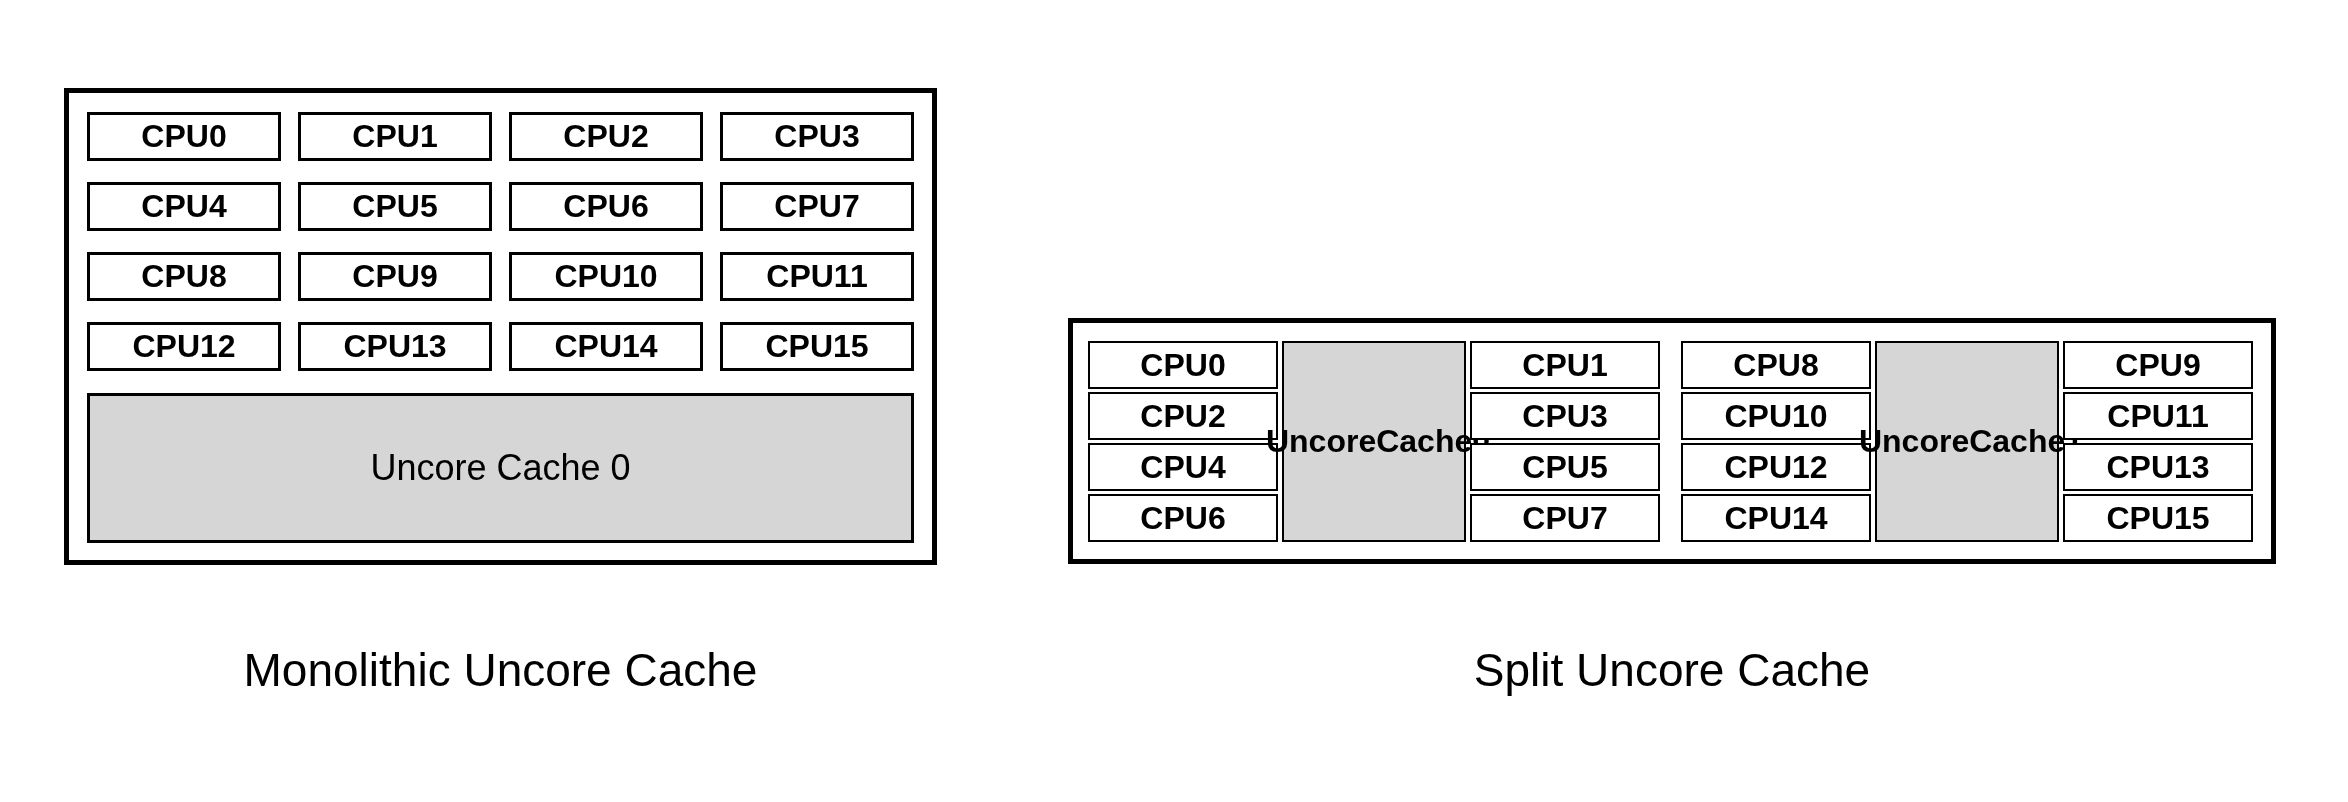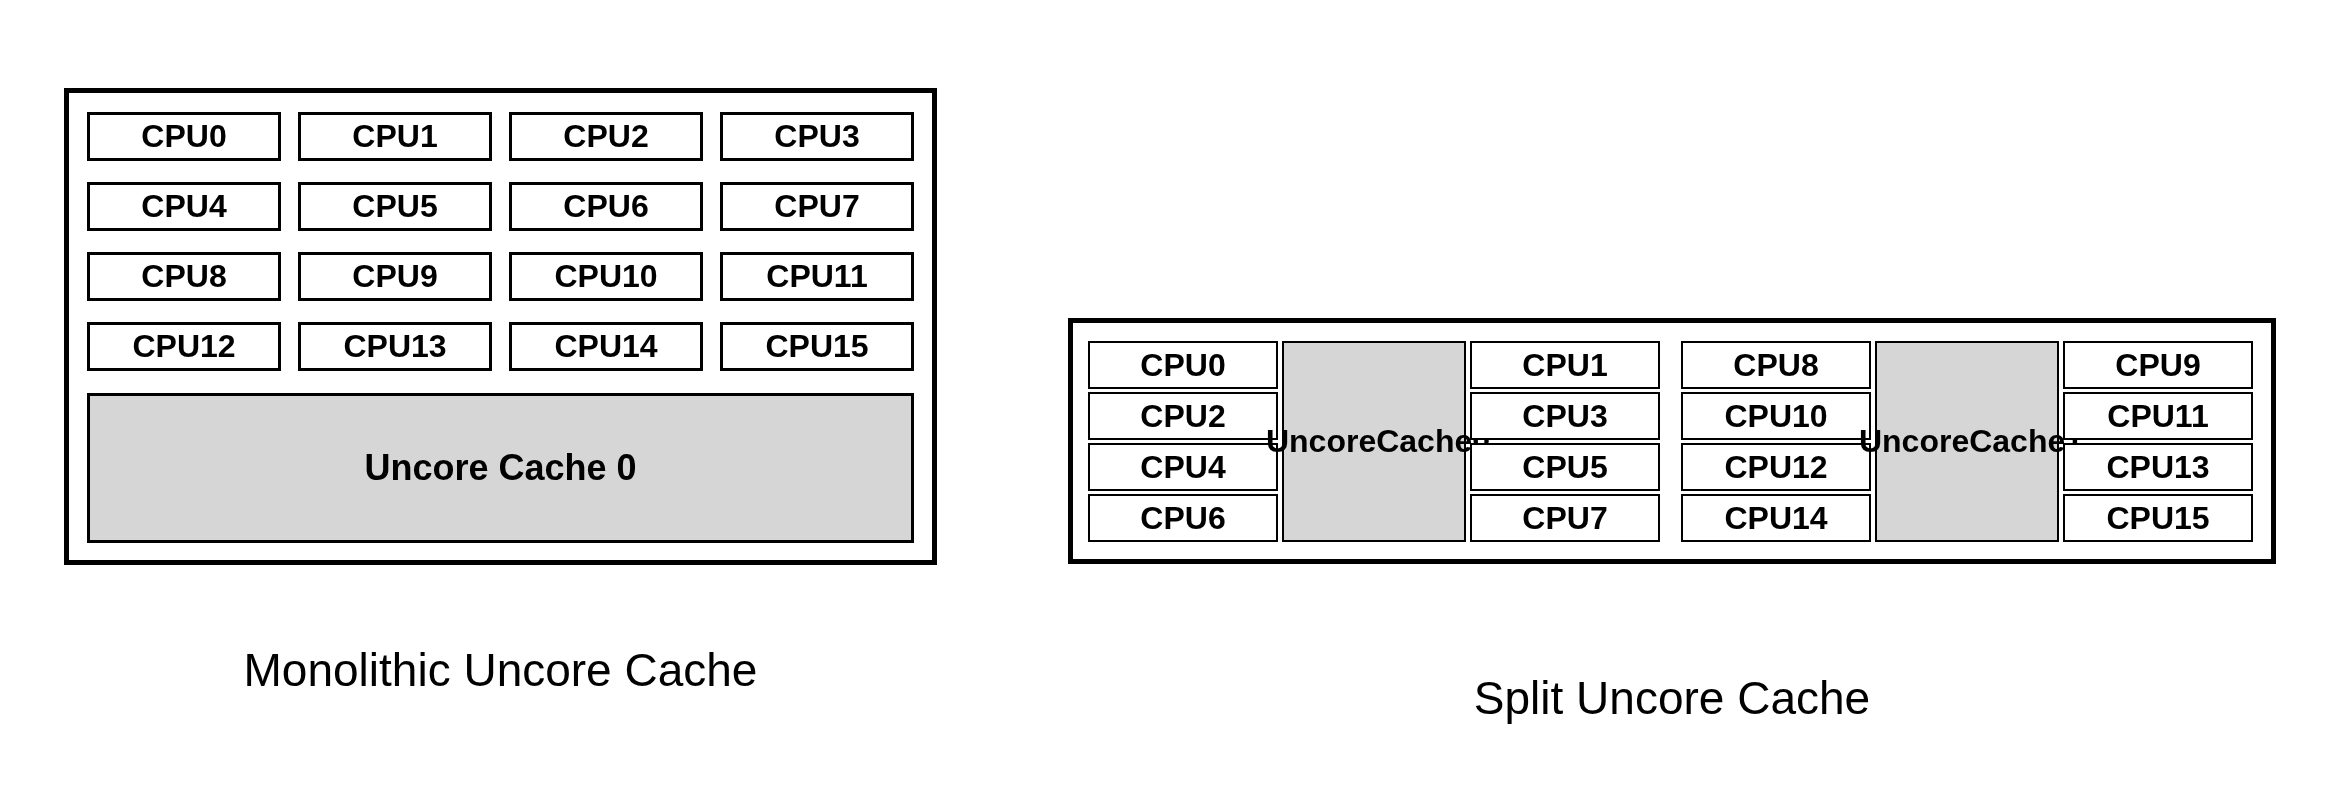--- a/index.html
+++ b/index.html
@@ -52,21 +52,21 @@
   .mono-cache{
     position:absolute;
     left:18px; top:300px;
     width:827px; height:150px;
     border:3px solid var(--border);
     background:var(--cache-fill);
     display:flex;
     align-items:center;
     justify-content:center;
     font-size:36px;
-    font-weight:bold;
+    font-weight:normal;
   }
 
   
   .split-outer{
     position:absolute;
     left:1068px; top:318px;
     width:1208px; height:246px;
     border:5px solid var(--border);
     background:var(--bg);
   }
@@ -110,21 +110,21 @@
   .caption{
     position:absolute;
     top:640px;
     text-align:center;
     font-size:46px;
     font-weight:normal;
     line-height:60px;
     white-space:nowrap;
   }
   .caption-left{ left:64px;  width:873px; }
-  .caption-right{ left:1068px; width:1208px;margin-top:28px; }
+  .caption-right{ left:1068px; width:1208px; }
 </style>
 </head>
 <body>
 
 <div class="canvas">
 
   <div class="mono-outer">
     <div class="mono-grid">
       <div class="cpu-box">CPU0</div>
       <div class="cpu-box">CPU1</div>

